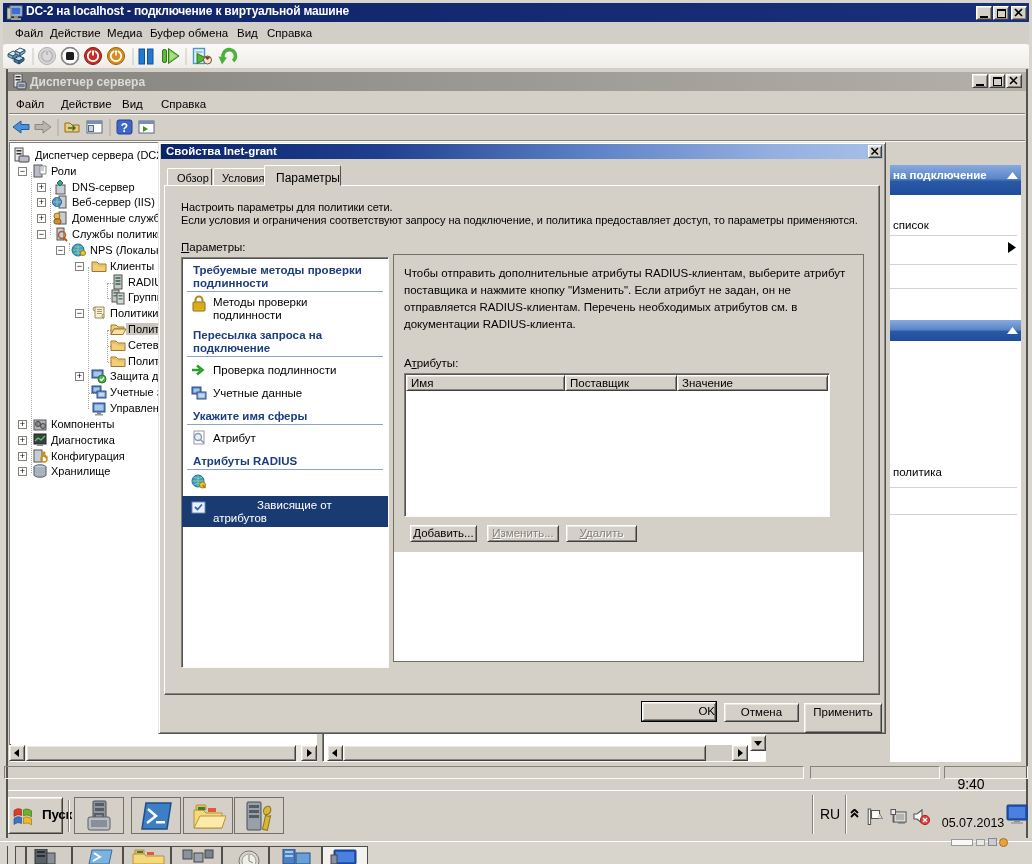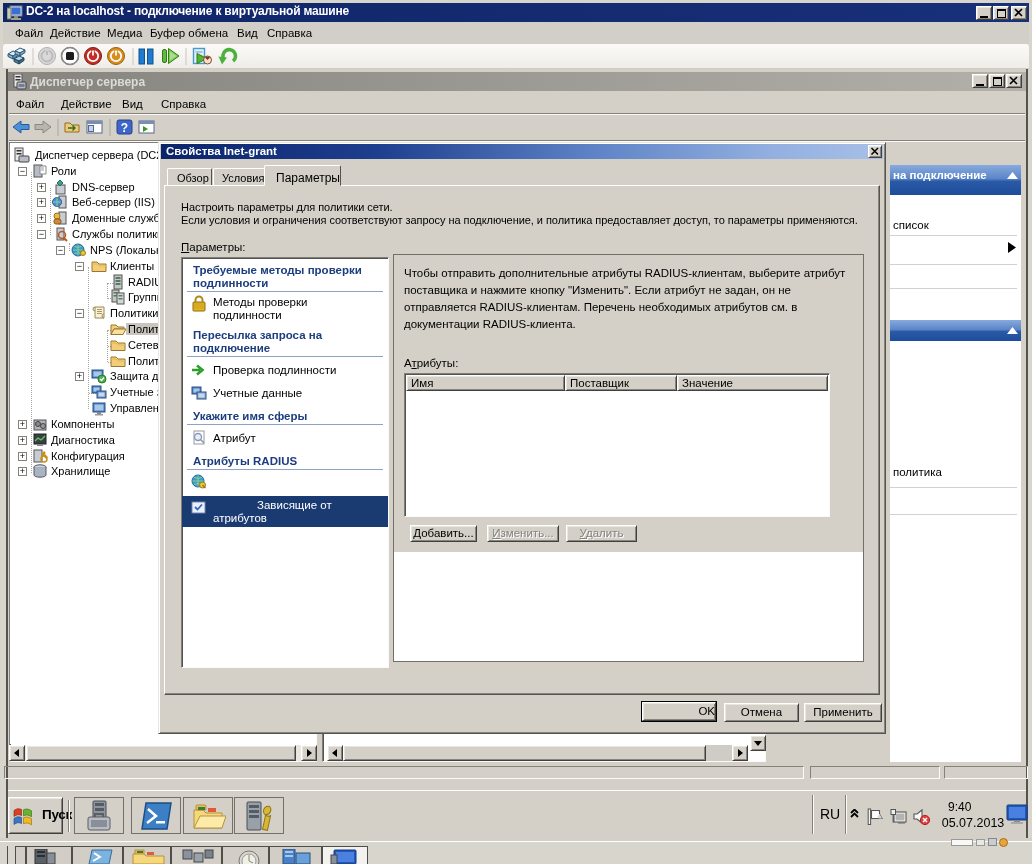--- a/index.html
+++ b/index.html
@@ -328,21 +328,21 @@
     </div>
 </div>
 <div class="abs btn3d" style="left:410px;top:525px;width:67px;height:17px;z-index:5;text-align:center;"><span style="position:relative;top:1px;"><u>Д</u>обавить...</span></div>
 <div class="abs btn3d" style="left:487px;top:525px;width:72px;height:17px;z-index:5;text-align:center;color:#84827b;"><span style="position:relative;top:1px;text-shadow:1px 1px 0 #fff;"><u>И</u>зменить...</span></div>
 <div class="abs btn3d" style="left:566px;top:525px;width:71px;height:17px;z-index:5;text-align:center;color:#84827b;"><span style="position:relative;top:1px;text-shadow:1px 1px 0 #fff;"><u>У</u>далить</span></div>
 
 <div class="abs" style="left:641px;top:701px;width:76px;height:21px;border:1px solid #000;z-index:4;">
     <div class="btn3d" style="width:100%;height:100%;text-align:right;"><span style="position:relative;top:2px;">OK</span></div>
   </div>
 <div class="abs btn3d" style="left:724px;top:703px;width:75px;height:19px;z-index:4;text-align:center;"><span style="position:relative;top:2px;">Отмена</span></div>
-<div class="abs btn3d" style="left:804px;top:703px;width:78px;height:19px;z-index:4;text-align:center;"><span style="position:relative;top:2px;">Применить</span></div>
+<div class="abs btn3d" style="left:804px;top:703px;width:78px;height:30px;z-index:4;text-align:center;"><span style="position:relative;top:2px;">Применить</span></div>
 
 <div class="abs" style="left:8px;top:790px;width:1018px;height:48px;background:#d4d0c8;border-top:1px solid #fff;"></div>
 <div class="abs btn3d" style="left:8px;top:797px;width:55px;height:37px;">
   <svg class="abs" style="left:3px;top:7px;" width="23" height="23" viewBox="0 0 23 23">
     <path d="M2 5.5 C4.5 3.5 7 3.2 9.5 4.5 L9.5 10.5 C7 9.2 4.5 9.5 2 11.5 Z" fill="#df3e23" stroke="#7d1f0e" stroke-width="0.6"></path>
     <path d="M11.5 4.8 C14 3.5 16.5 3.8 19.5 5.8 L19.5 11.8 C16.5 9.8 14 9.5 11.5 10.8 Z" fill="#69b42d" stroke="#2f6b0e" stroke-width="0.6"></path>
     <path d="M2 13.5 C4.5 11.5 7 11.2 9.5 12.5 L9.5 18.5 C7 17.2 4.5 17.5 2 19.5 Z" fill="#3a76c4" stroke="#1b4478" stroke-width="0.6"></path>
     <path d="M11.5 12.8 C14 11.5 16.5 11.8 19.5 13.8 L19.5 19.8 C16.5 17.8 14 17.5 11.5 18.8 Z" fill="#f3b71f" stroke="#8f6a08" stroke-width="0.6"></path>
   </svg>
   <span style="position:absolute;left:25px;top:9px;font-size:13.5px;font-weight:bold;letter-spacing:-0.3px;padding-left:8px;">Пуск</span>
@@ -400,21 +400,21 @@
     <rect x="5.5" y="5.5" width="9" height="7" fill="#b4b4b0"></rect>
     <rect x="8" y="14" width="7" height="1.6" fill="#777"></rect>
     <rect x="1" y="1.5" width="4.5" height="5" fill="#eee" stroke="#555"></rect>
     <path d="M3.2 6.5 L3.2 14.5" stroke="#555" stroke-width="1.2"></path>
   </svg>
 <svg class="abs" style="left:913px;top:808px;" width="17" height="17">
     <path d="M1 6 L4 6 L9 2 L9 15 L4 11 L1 11 Z" fill="#fafaf8" stroke="#555" stroke-width="1.1"></path>
     <circle cx="12" cy="12" r="4.6" fill="#e04040" stroke="#b02020"></circle>
     <path d="M10 10 L14 14 M14 10 L10 14" stroke="#fff" stroke-width="1.4"></path>
   </svg>
-<div class="abs" style="left:948px;top:800px;width:46px;text-align:left;font-size:12px;">9:40</div>
+<div class="abs" style="left:948px;top:776px;width:46px;text-align:center;font-size:14px;">9:40</div>
 <div class="abs" style="left:940px;top:816px;width:66px;text-align:center;font-size:12.5px;">05.07.2013</div>
 <svg class="abs" style="left:1006px;top:803px;" width="22" height="22">
     <rect x="1" y="2" width="20" height="15" rx="1" fill="#2458b8" stroke="#123a80"></rect>
     <rect x="3" y="4" width="16" height="11" fill="#4a80e0"></rect>
     <rect x="8" y="17" width="6" height="2" fill="#88898a"></rect>
     <rect x="5" y="19" width="12" height="2" fill="#a8a9aa"></rect>
   </svg>
 
 <div class="abs" style="left:0;top:838px;width:1032px;height:26px;background:#d4d0c8;"></div>
 <div class="abs" style="left:0;top:841px;width:1032px;height:23px;background:#d8d5cc;border-top:1px solid #fff;"></div>

